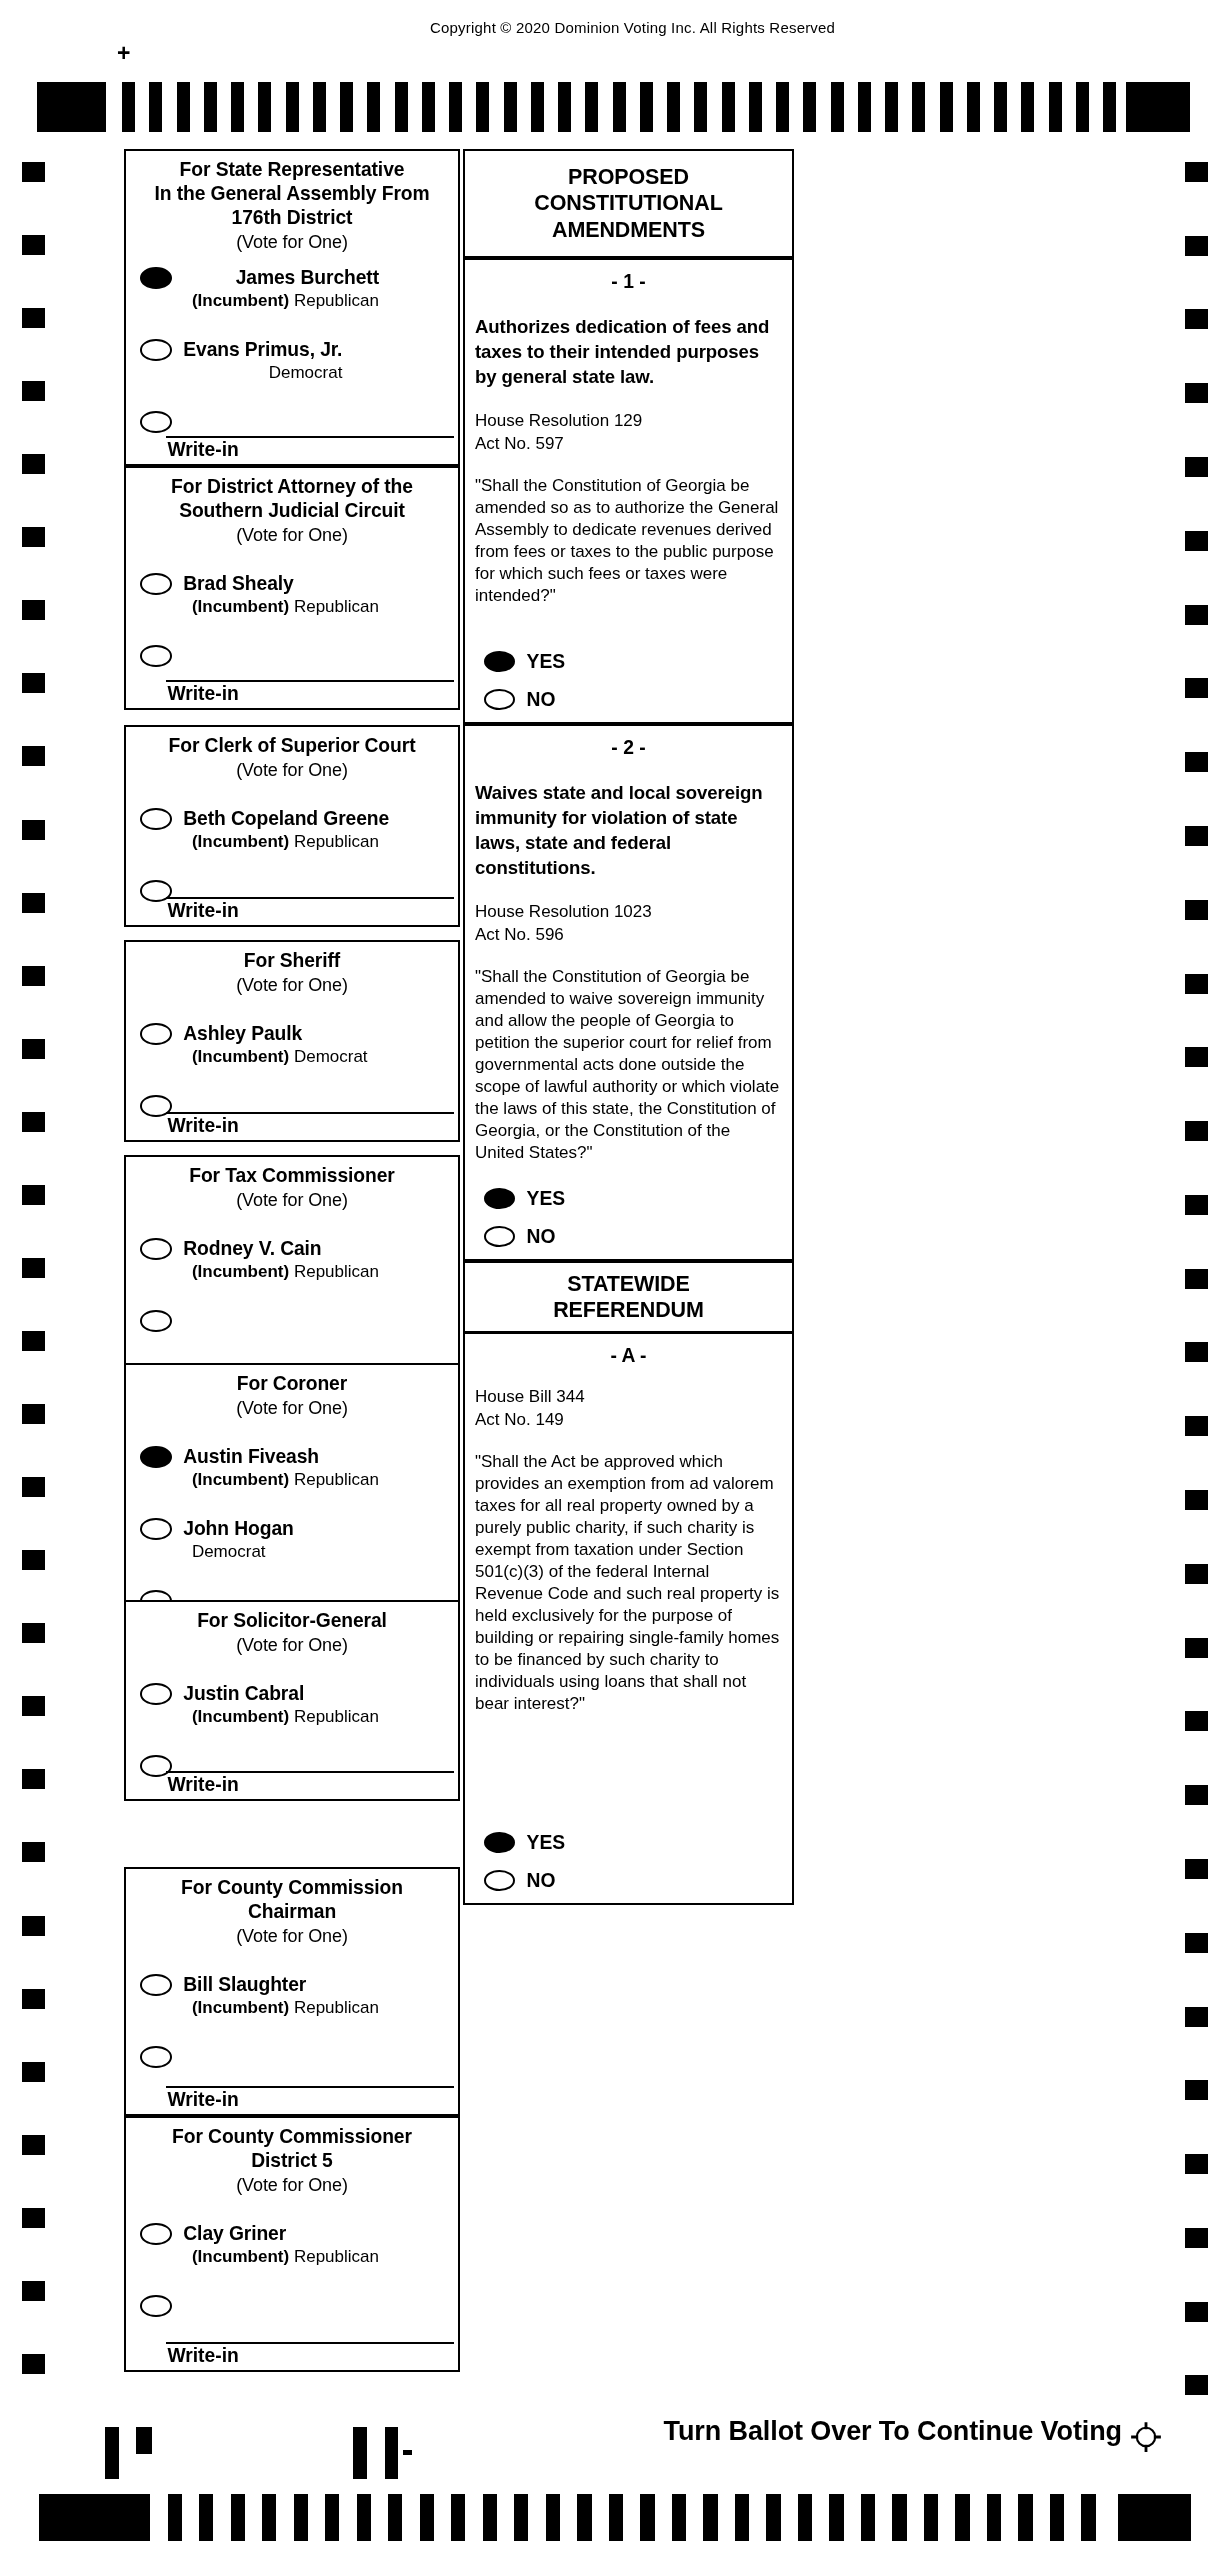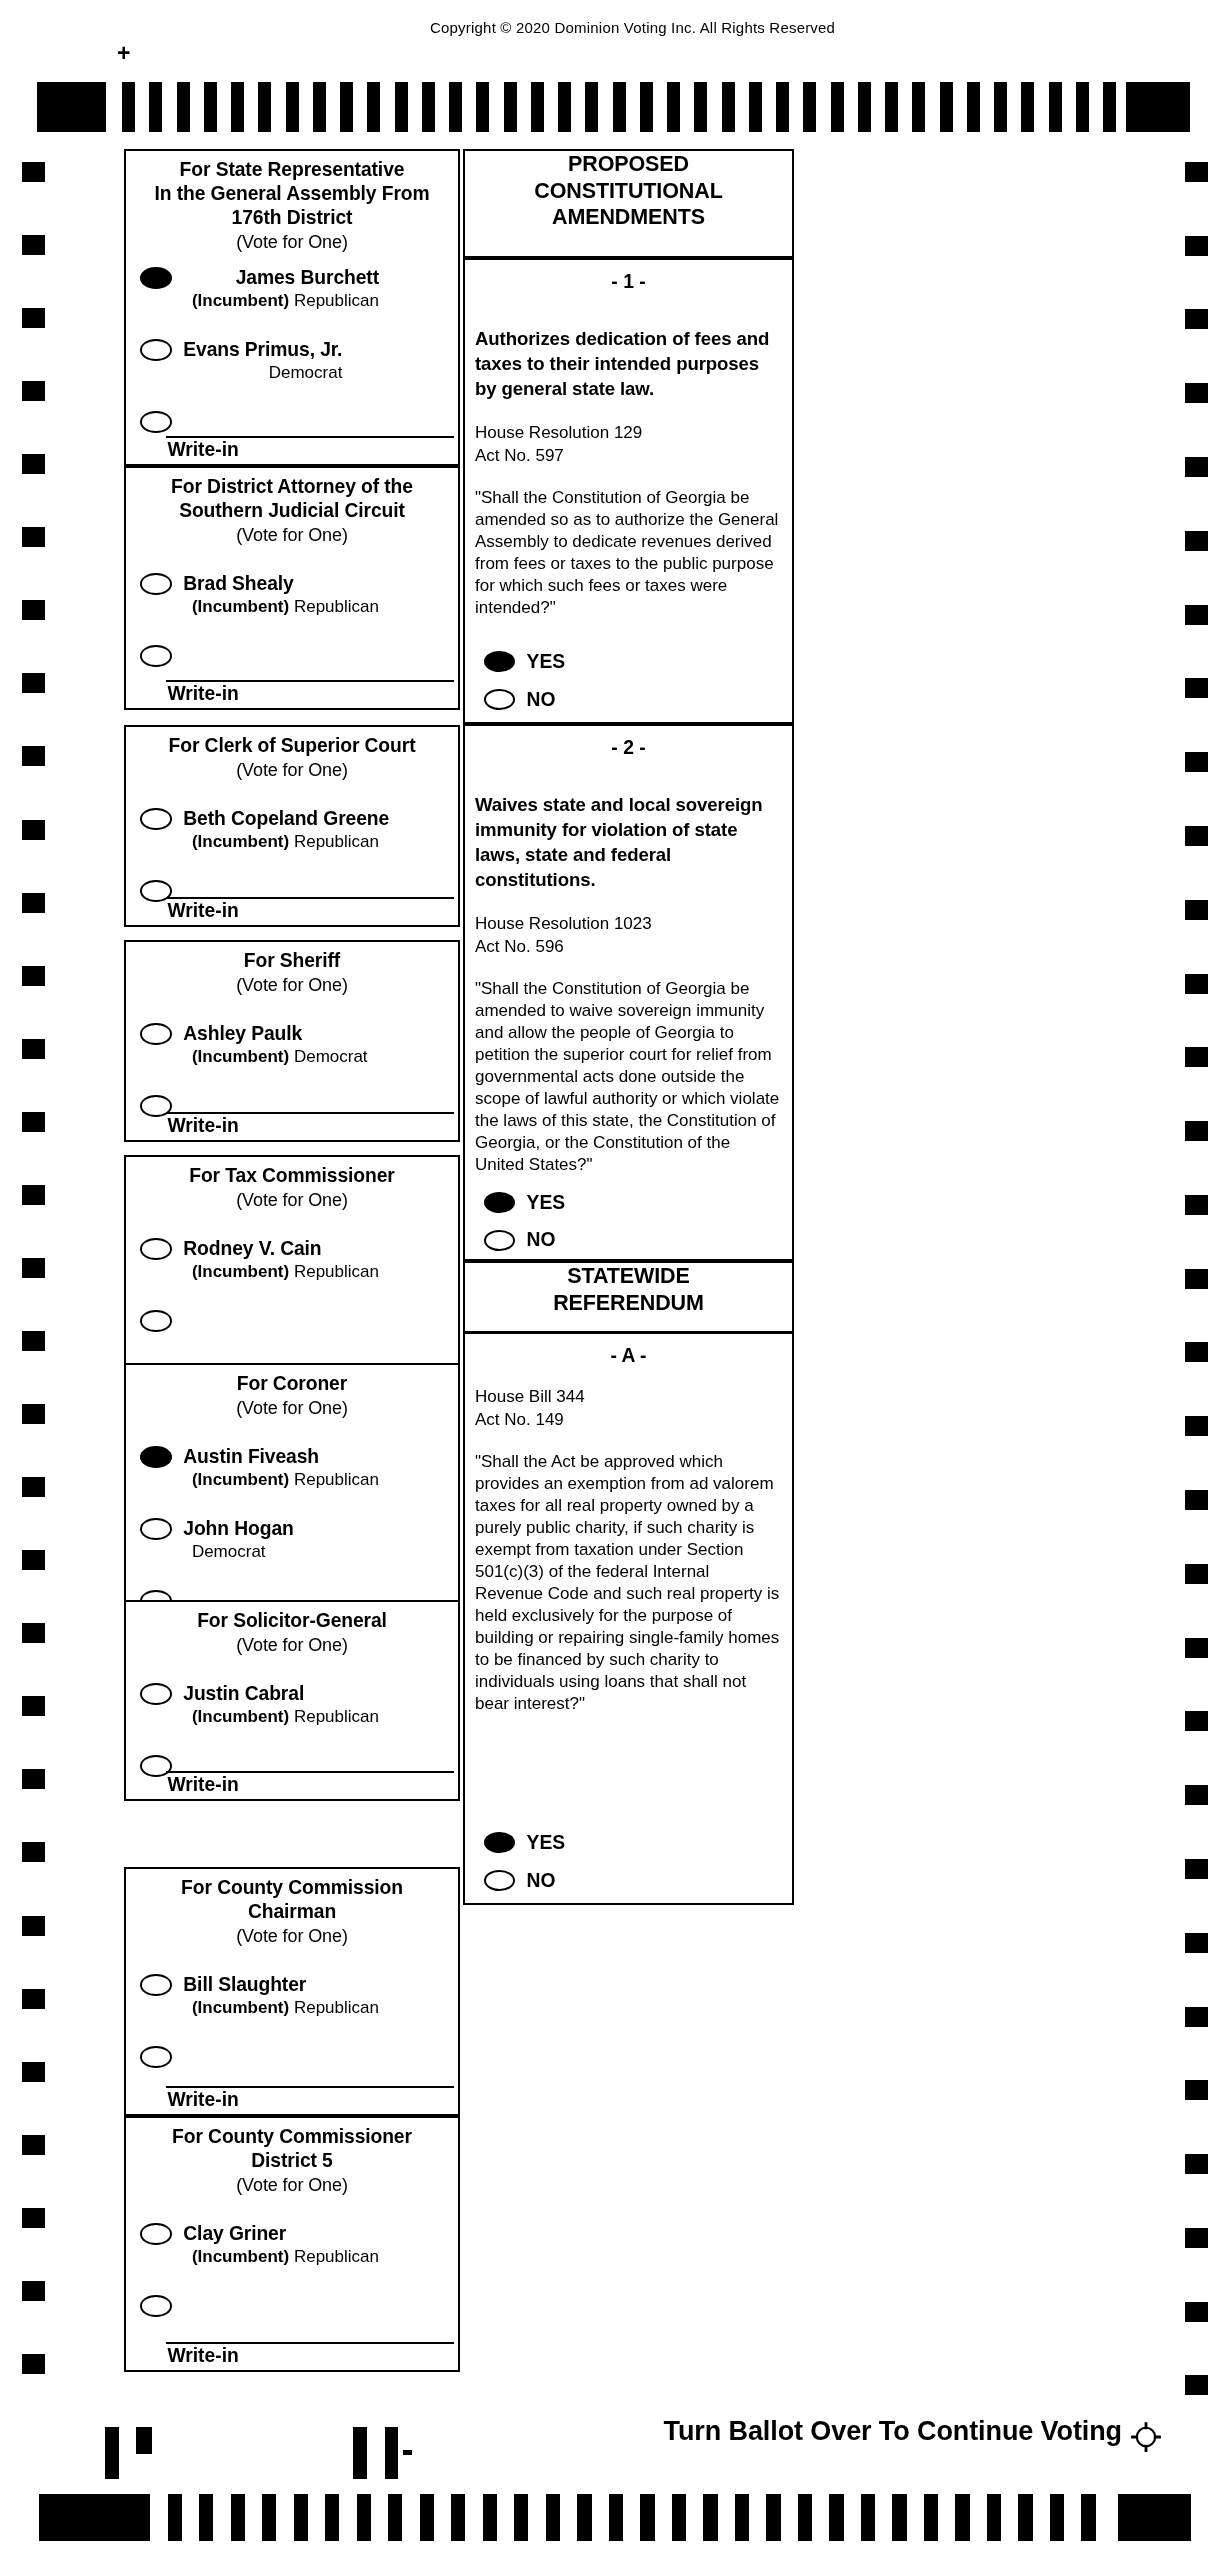--- a/index.html
+++ b/index.html
@@ -29,24 +29,24 @@
   .options.gap-sm { margin-top:13px;text-align:right; }
   .option { display:flex; align-items:flex-start; height:72px; padding-left:14.3px; }
   .option-blank { height:60px; }
   .oval { flex:none; width:31.5px; height:21.5px; border:2.1px solid #000; border-radius:50%; background:#fff; display:inline-block; }
   .oval.filled { background:#000; }
   .opt-text { margin-left:11.5px; margin-top:-1.4px; }
   .opt-name { font-weight:bold; font-size:19.3px; line-height:23.6px; letter-spacing:-0.1px; }
   .opt-party { font-size:17px; line-height:23px; margin-left:8.6px; }
   .writein { position:absolute; bottom:2.9px; left:40px; right:4.3px; border-top:2.1px solid #000; padding:1.4px 0 0 1.4px; font-weight:bold; font-size:19.3px; }
 
-  .header-box { display:flex; flex-direction:column; justify-content:flex-start; text-align:center; font-weight:bold; font-size:21.5px; line-height:26.5px; letter-spacing:-0.1px; }
+  .header-box { display:flex; flex-direction:column; justify-content:center; text-align:center; font-weight:bold; font-size:21.5px; line-height:26.5px; letter-spacing:-0.1px; }
   .measure { display:flex; flex-direction:column; }
   .m-num { margin-top:11.5px; text-align:center; font-weight:bold; font-size:19.3px; line-height:19.3px; }
-  .m-summary { margin:35px 10px 0; font-weight:bold; font-size:18.6px; line-height:25px; letter-spacing:-0.1px; }
+  .m-summary { margin:23px 10px 0; font-weight:bold; font-size:18.6px; line-height:25px; letter-spacing:-0.1px; }
   .m-refs { margin:20px 10px 0; font-size:17px; line-height:23px; }
   .m-question { margin:20px 10px 0; font-size:17px; line-height:22px; }
   .yn-options { margin:auto 0 11.5px 18.6px; }
   .yn { display:flex; align-items:center; margin-top:15.8px; }
   .yn-label { margin-left:11.5px; font-weight:bold; font-size:19.3px; }
 
   #turn { position:absolute; right:102px; top:2416px; font-weight:bold; font-size:27px; letter-spacing:-0.1px; }
   #crosshair { position:absolute; left:1129px; top:2420px; }
 </style>
 </head>

